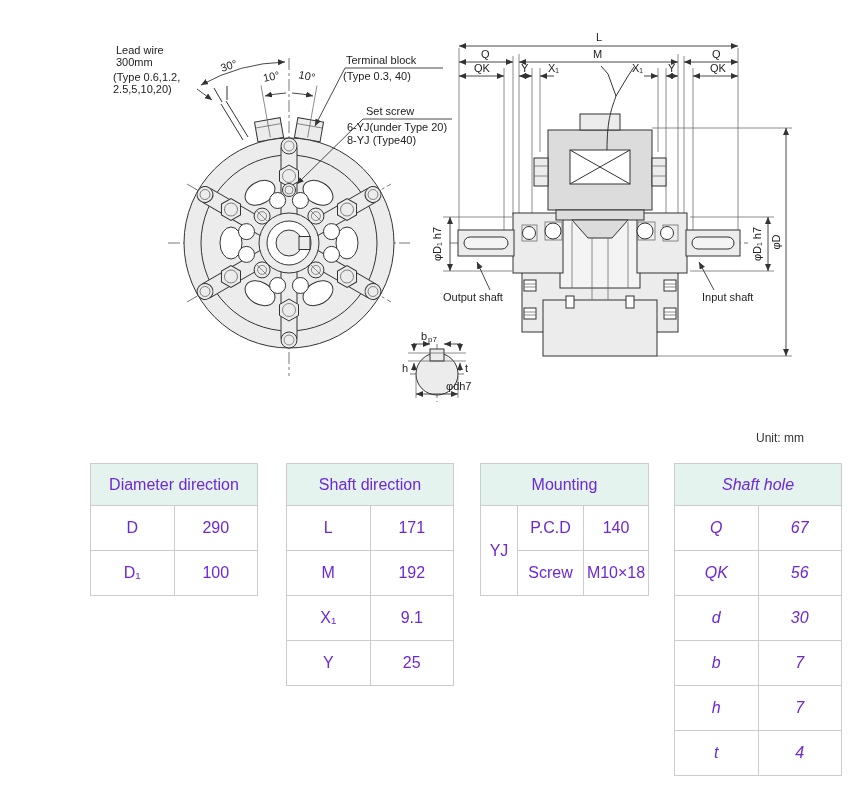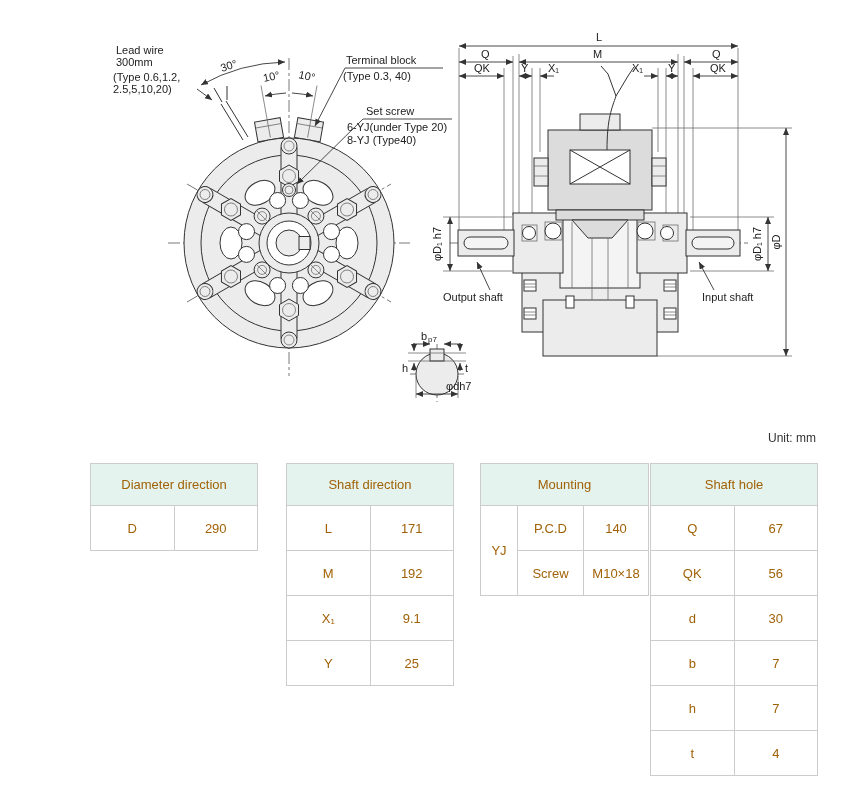--- a/index.html
+++ b/index.html
@@ -9,27 +9,27 @@
   .thin{stroke:#666;stroke-width:0.75;fill:none;}
   .med{stroke:#333;stroke-width:1;fill:none;}
   .cl{stroke:#555;stroke-width:0.8;fill:none;stroke-dasharray:12 3 3 3;}
   .fillL{fill:#ececec;stroke:#333;stroke-width:1;}
   .fillD{fill:#dcdcdc;stroke:#333;stroke-width:1;}
   .fillW{fill:#fff;stroke:#333;stroke-width:1;}
   .fillH{fill:#f4f4f4;stroke:#333;stroke-width:1;}
   .dim{stroke:#333;stroke-width:0.9;fill:none;}
   .small{font-size:8px;}
   .vlab{font-size:11px;}
-  #unit-label{position:absolute;top:431px;right:44px;font-size:12px;color:#333;}
+  #unit-label{position:absolute;top:431px;right:56px;font-size:12px;color:#333;}
   .tablezone{position:absolute;top:463px;}
-  table.spec{border-collapse:collapse;table-layout:fixed;width:168px;font-size:13px;color:#a16207;}
+  table.spec{border-collapse:collapse;table-layout:fixed;width:168px;font-size:16px;color:#6d28d9;}
   table.spec th,table.spec td{border:1px solid #ccc;text-align:center;vertical-align:middle;font-weight:normal;padding:0;}
   table.spec th{height:41px;background:#e4f3ed;}
   table.spec td{height:44px;background:#fff;}
-  #tbl-diameter{left:90px;} #tbl-shaft-direction{left:277px;margin-left:9px;} #tbl-mounting{left:480px;} #tbl-shaft-hole{left:650px;}
+  #tbl-diameter{left:90px;} #tbl-shaft-direction{left:277px;margin-left:9px;} #tbl-mounting{left:480px;} #tbl-shaft-hole{left:674px;font-style:italic;}
   #tbl-mounting col.c1{width:37px;} #tbl-mounting col.c2{width:66px;} #tbl-mounting col.c3{width:65px;}
 </style>
 </head>
 <body>
 
 <div id="drawing">
 <svg width="860" height="460" viewBox="0 0 860 460" xmlns="http://www.w3.org/2000/svg">
   <defs>
     <marker id="ah" orient="auto-start-reverse" markerUnits="userSpaceOnUse" markerWidth="9" markerHeight="8" refX="7" refY="3">
       <path d="M0,0 L7,3 L0,6 z" fill="#333"></path>
@@ -364,20 +364,24 @@
 <div class="tablezone" id="tbl-diameter">
   <table class="spec">
     <tbody>
         <tr>
           <th colspan="2">Diameter direction</th>
         </tr>
     <tr>
       <td>D</td>
       <td>290</td>
     </tr>
+    <tr>
+      <td>D₁</td>
+      <td>100</td>
+    </tr>
   </tbody>
     </table>
 </div>
 
 <div class="tablezone" id="tbl-shaft-direction">
   <table class="spec">
     <tbody>
         <tr>
           <th colspan="2">Shaft direction</th>
         </tr>

